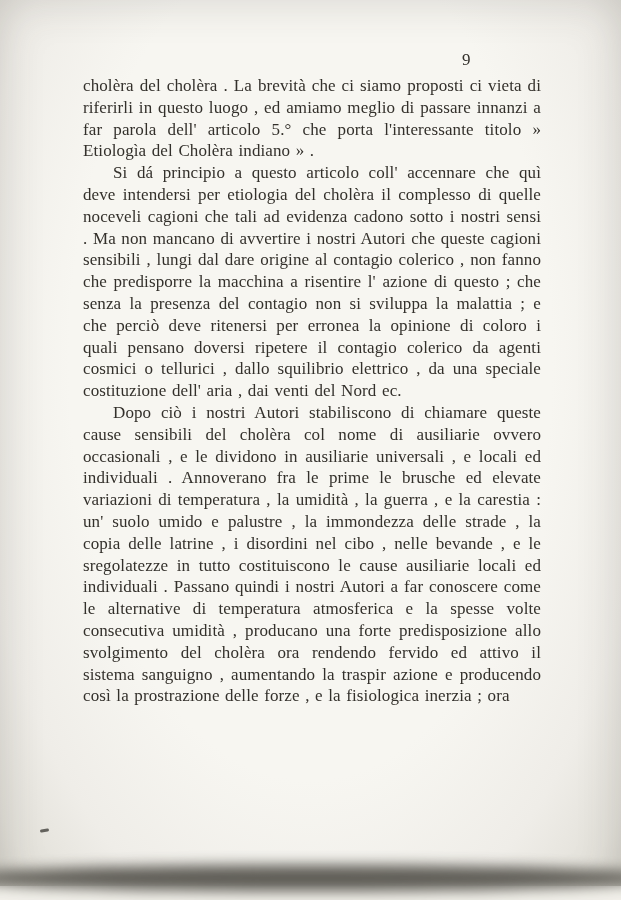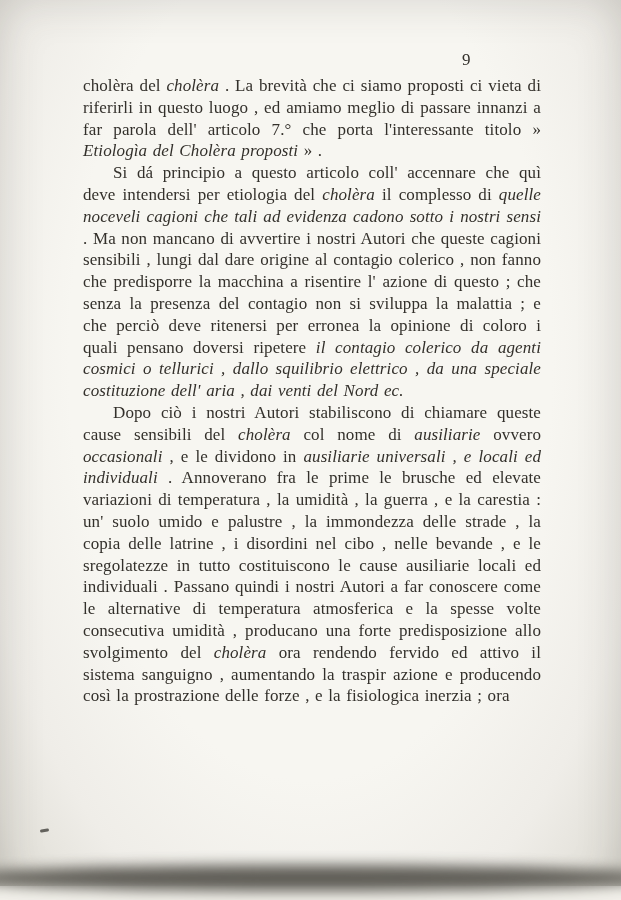--- a/index.html
+++ b/index.html
@@ -39,21 +39,20 @@
     letter-spacing: 0.1px;
   }
   .text-block p {
     margin: 0;
     padding: 0;
   }
   .text-block p.indent {
     text-indent: 30px;
   }
   .it {
-    font-style: italic;
   }
   .bottom-edge {
     position: absolute;
     left: 0;
     right: 0;
     bottom: 0;
     height: 14px;
     background: #f1efe9;
   }
   .binding-shadow {
@@ -81,21 +80,21 @@
 </style>
 </head>
 <body>
 
 <div class="scan">
 
   <div class="page-number">9</div>
 
   <div class="text-block">
 
-    <p><span>cholèra del </span><span class="it">cholèra</span><span> . La brevità che ci siamo proposti ci vieta di riferirli in questo luogo , ed amiamo meglio di passare innanzi a far parola dell' articolo 7.° che porta l'interessante titolo » </span><span class="it">Etiologìa del Cholèra proposti</span><span> » .</span></p>
+    <p><span>cholèra del </span><span class="it">cholèra</span><span> . La brevità che ci siamo proposti ci vieta di riferirli in questo luogo , ed amiamo meglio di passare innanzi a far parola dell' articolo 5.° che porta l'interessante titolo » </span><span class="it">Etiologìa del Cholèra indiano</span><span> » .</span></p>
 
     <p class="indent"><span>Si dá principio a questo articolo coll' accennare che quì deve intendersi per etiologia del </span><span class="it">cholèra</span><span> il complesso di </span><span class="it">quelle noceveli cagioni che tali ad evidenza cadono sotto i nostri sensi</span><span> . Ma non mancano di avvertire i nostri Autori che queste cagioni sensibili , lungi dal dare origine al contagio colerico , non fanno che predisporre la macchina a risentire l' azione di questo ; che senza la presenza del contagio non si sviluppa la malattia ; e che perciò deve ritenersi per erronea la opinione di coloro i quali pensano doversi ripetere </span><span class="it">il contagio colerico da agenti cosmici o tellurici , dallo squilibrio elettrico , da una speciale costituzione dell' aria , dai venti del Nord ec.</span></p>
 
     <p class="indent"><span>Dopo ciò i nostri Autori stabiliscono di chiamare queste cause sensibili del </span><span class="it">cholèra</span><span> col nome di </span><span class="it">ausiliarie</span><span> ovvero </span><span class="it">occasionali</span><span> , e le dividono in </span><span class="it">ausiliarie universali , e locali ed individuali</span><span> . Annoverano fra le prime le brusche ed elevate variazioni di temperatura , la umidità , la guerra , e la carestia : un' suolo umido e palustre , la immondezza delle strade , la copia delle latrine , i disordini nel cibo , nelle bevande , e le sregolatezze in tutto costituiscono le cause ausiliarie locali ed individuali . Passano quindi i nostri Autori a far conoscere come le alternative di temperatura atmosferica e la spesse volte consecutiva umidità , producano una forte predisposizione allo svolgimento del </span><span class="it">cholèra</span><span> ora rendendo fervido ed attivo il sistema sanguigno , aumentando la traspir azione e producendo così la prostrazione delle forze , e la fisiologica inerzia ; ora</span></p>
 
   </div>
 
   <span class="margin-mark"></span>
 
   <div class="bottom-edge"></div>

